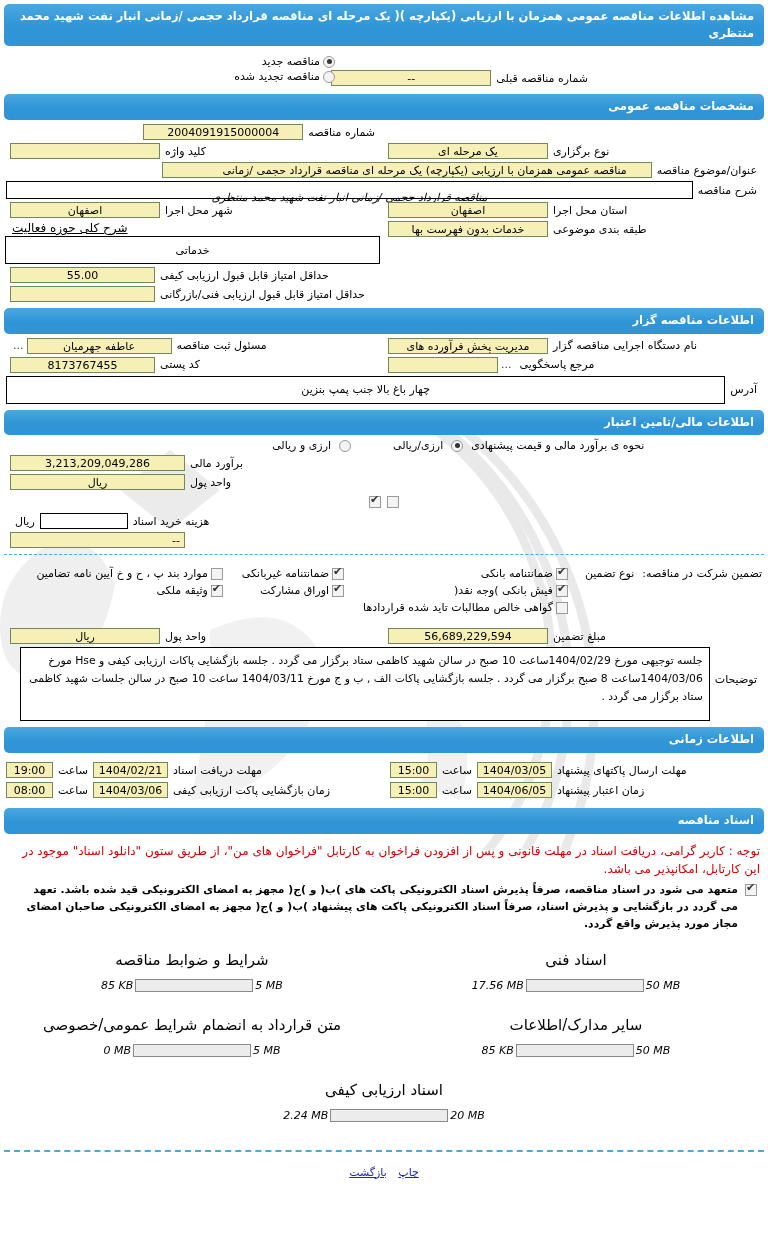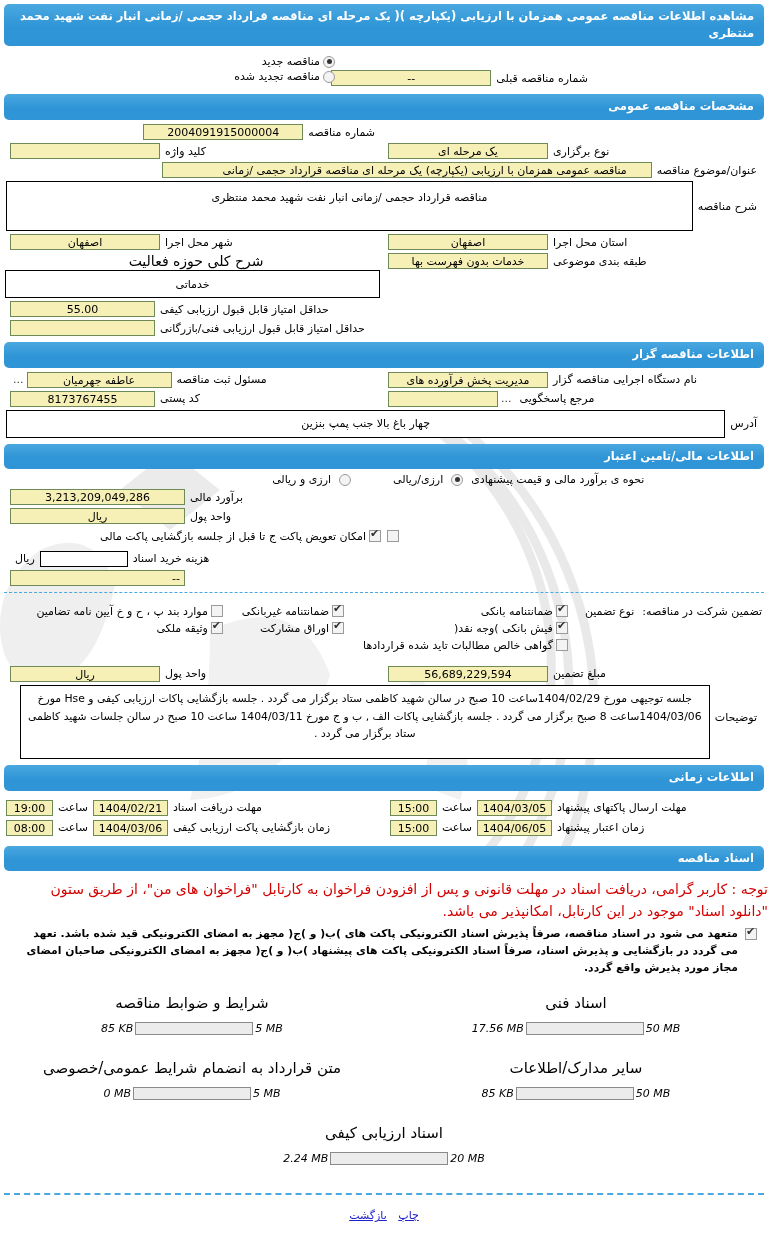--- a/index.html
+++ b/index.html
@@ -155,33 +155,34 @@
     font-size: 11px;
   }
   .prev-row {
     display: flex; align-items: center;
     margin-right: 175px;
     margin-top: -14px;
   }
 
   .activity-wrap { position: relative; }
   .activity-cap {
-    font-size: 14px;
+    font-size: 12px;
     color: #000;
-    text-align: center;
+    text-align: left;
     padding-left: 2px;
     margin-bottom: 1px;
+    text-decoration: underline;
   }
 
   .note-red {
     color: #d40000;
-    font-size: 14px;
+    font-size: 12px;
     line-height: 1.55;
     text-align: right;
-    padding: 4px 0 2px 8px;
+    padding: 4px 8px 2px 8px;
   }
   .note-bold {
     color: #000;
     font-weight: bold;
     font-size: 10.8px;
     line-height: 1.6;
     text-align: right;
     padding: 2px 8px 6px 8px;
   }
 
@@ -339,21 +340,21 @@
     </div>
   </div>
 
   <div class="row">
     <span class="lbl">عنوان/موضوع مناقصه</span>
     <span class="fld" style="width:490px;padding-left:40px;">مناقصه عمومی همزمان با ارزیابی (یکپارچه) یک مرحله ای مناقصه قرارداد حجمی /زمانی</span>
   </div>
 
   <div class="row">
     <span class="lbl">شرح مناقصه</span>
-    <span class="box" style="width:728px;height:50px;line-height:26px;">مناقصه قرارداد حجمی /زمانی انبار نفت شهید محمد منتظری</span>
+    <span class="box" style="width:728px;height:18px;line-height:26px;font-style:italic;">مناقصه قرارداد حجمی /زمانی انبار نفت شهید محمد منتظری</span>
   </div>
 
   <div class="row">
     <div class="half" style="justify-content:flex-end;">
       <span class="lbl">استان محل اجرا</span>
       <span class="fld w160">اصفهان</span>
     </div>
     <div class="half" style="justify-content:flex-end;">
       <span class="lbl">شهر محل اجرا</span>
       <span class="fld w150">اصفهان</span>
@@ -443,21 +444,20 @@
       <span class="fld w175">ریال</span>
     </div>
   </div>
 
   <div class="pay-row">
     <div style="width:50%;display:flex;align-items:flex-start;justify-content:flex-end;">
       <span class="cbx" style="margin-top:1px;"></span>
     </div>
     <div style="width:50%;display:flex;align-items:flex-start;justify-content:flex-start;">
       <span class="cbx on" style="margin-top:1px;"></span>
-      <span class="pay-txt">امکان تعویض پاکت ج تا قبل از جلسه بازگشایی پاکت مالی</span>
     </div>
   </div>
 
   <div class="row">
     <div class="half" style="margin-right:50%;justify-content:flex-end;">
       <span class="lbl">هزینه خرید اسناد</span>
       <span class="box" style="width:88px;height:16px;line-height:14px;"></span>
       <span class="lbl">ریال</span>
     </div>
   </div>
@@ -518,21 +518,21 @@
       <span class="fld w160">56,689,229,594</span>
     </div>
     <div class="half" style="justify-content:flex-end;">
       <span class="lbl">واحد پول</span>
       <span class="fld w150">ریال</span>
     </div>
   </div>
 
   <div class="row" style="align-items:flex-start;">
     <span class="lbl" style="padding-top:26px;">توضیحات</span>
-    <span class="box" style="width:690px;height:74px;line-height:1.65;font-size:10.8px;padding:4px 6px;">جلسه توجیهی مورخ 1404/02/29ساعت 10 صبح در سالن شهید کاظمی ستاد برگزار می گردد . جلسه بازگشایی پاکات ارزیابی کیفی و Hse مورخ 1404/03/06ساعت 8 صبح برگزار می گردد . جلسه بازگشایی پاکات الف , ب و ج مورخ 1404/03/11 ساعت 10 صبح در سالن جلسات شهید کاظمی ستاد برگزار می گردد .</span>
+    <span class="box" style="width:690px;height:74px;text-align:right;line-height:1.65;font-size:10.8px;padding:4px 6px;">جلسه توجیهی مورخ 1404/02/29ساعت 10 صبح در سالن شهید کاظمی ستاد برگزار می گردد . جلسه بازگشایی پاکات ارزیابی کیفی و Hse مورخ 1404/03/06ساعت 8 صبح برگزار می گردد . جلسه بازگشایی پاکات الف , ب و ج مورخ 1404/03/11 ساعت 10 صبح در سالن جلسات شهید کاظمی ستاد برگزار می گردد .</span>
   </div>
 
   <div class="bar">اطلاعات زمانی</div>
 
   <div class="time-grid">
     <div class="time-row">
       <div class="time-cell" style="justify-content:flex-end;">
         <span class="lbl">مهلت ارسال پاکتهای پیشنهاد</span>
         <span class="fld w75">1404/03/05</span>
         <span class="lbl">ساعت</span>

